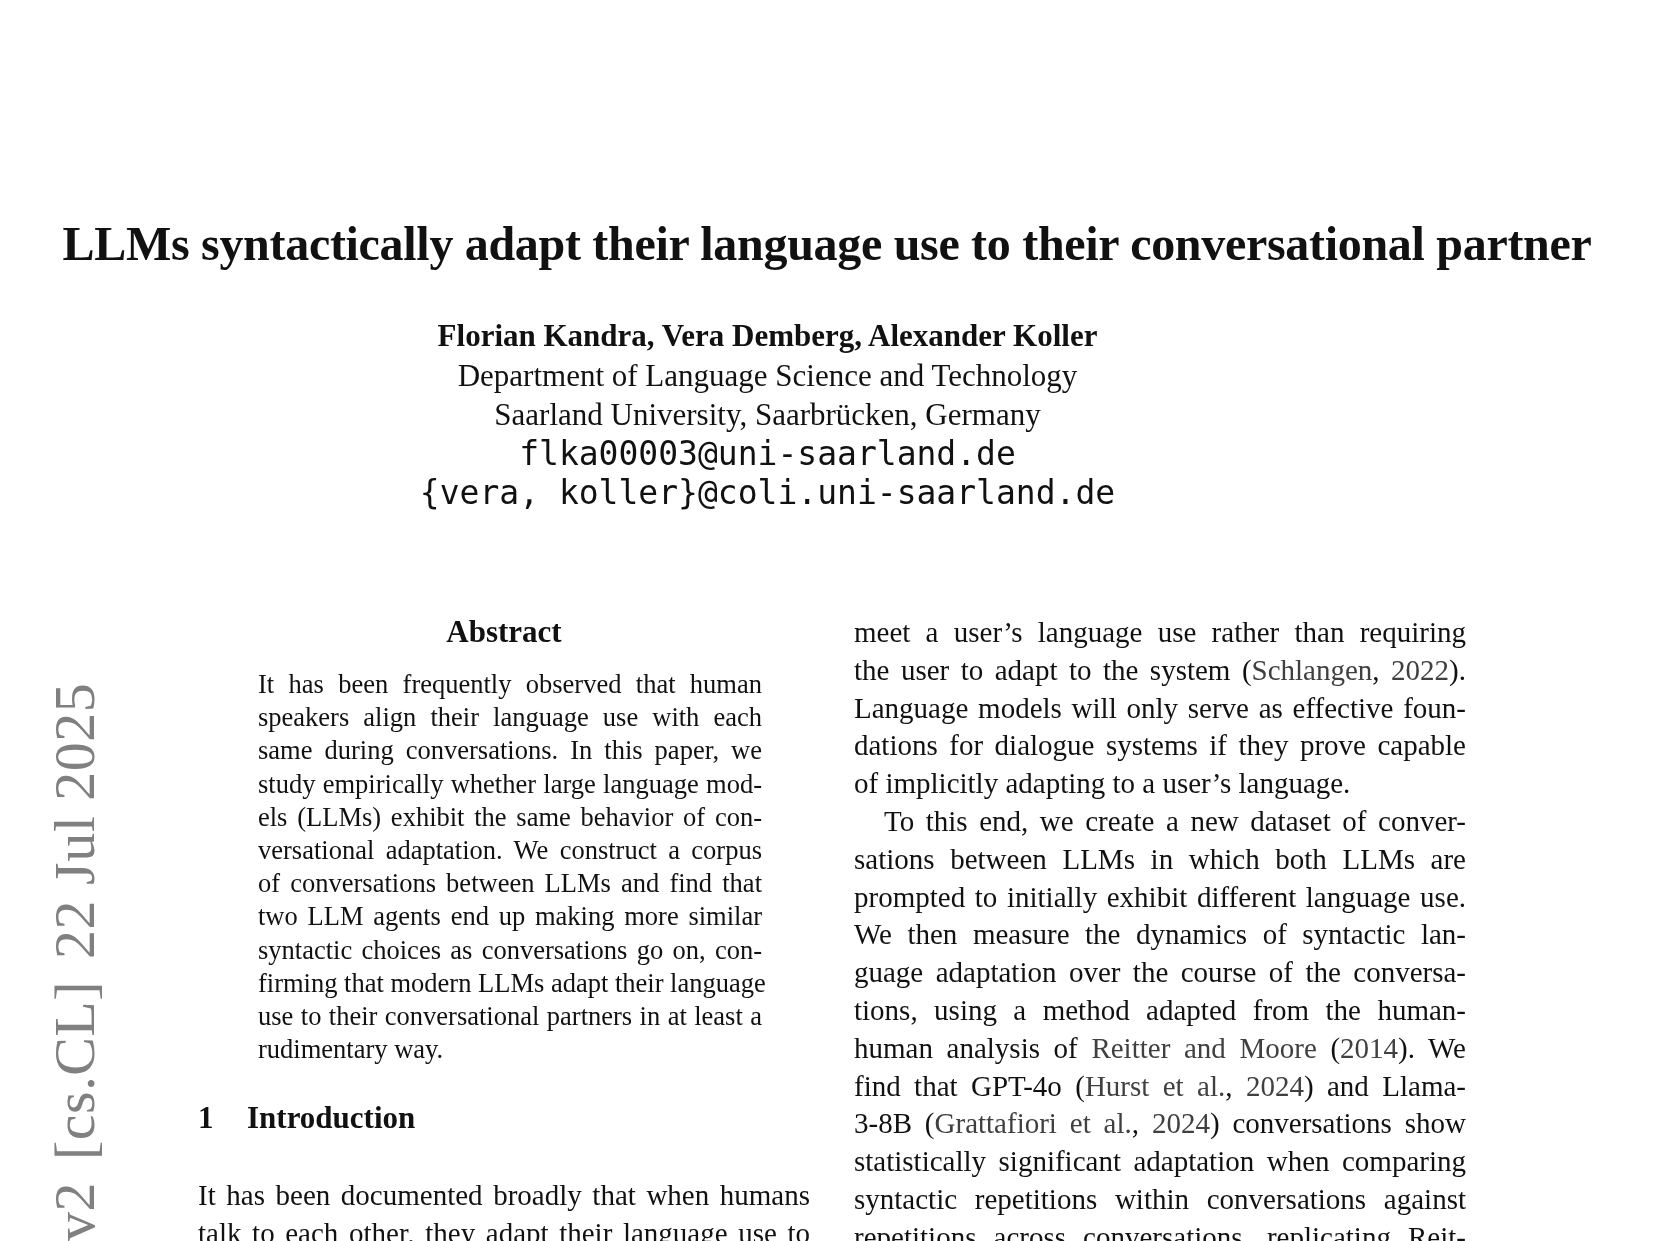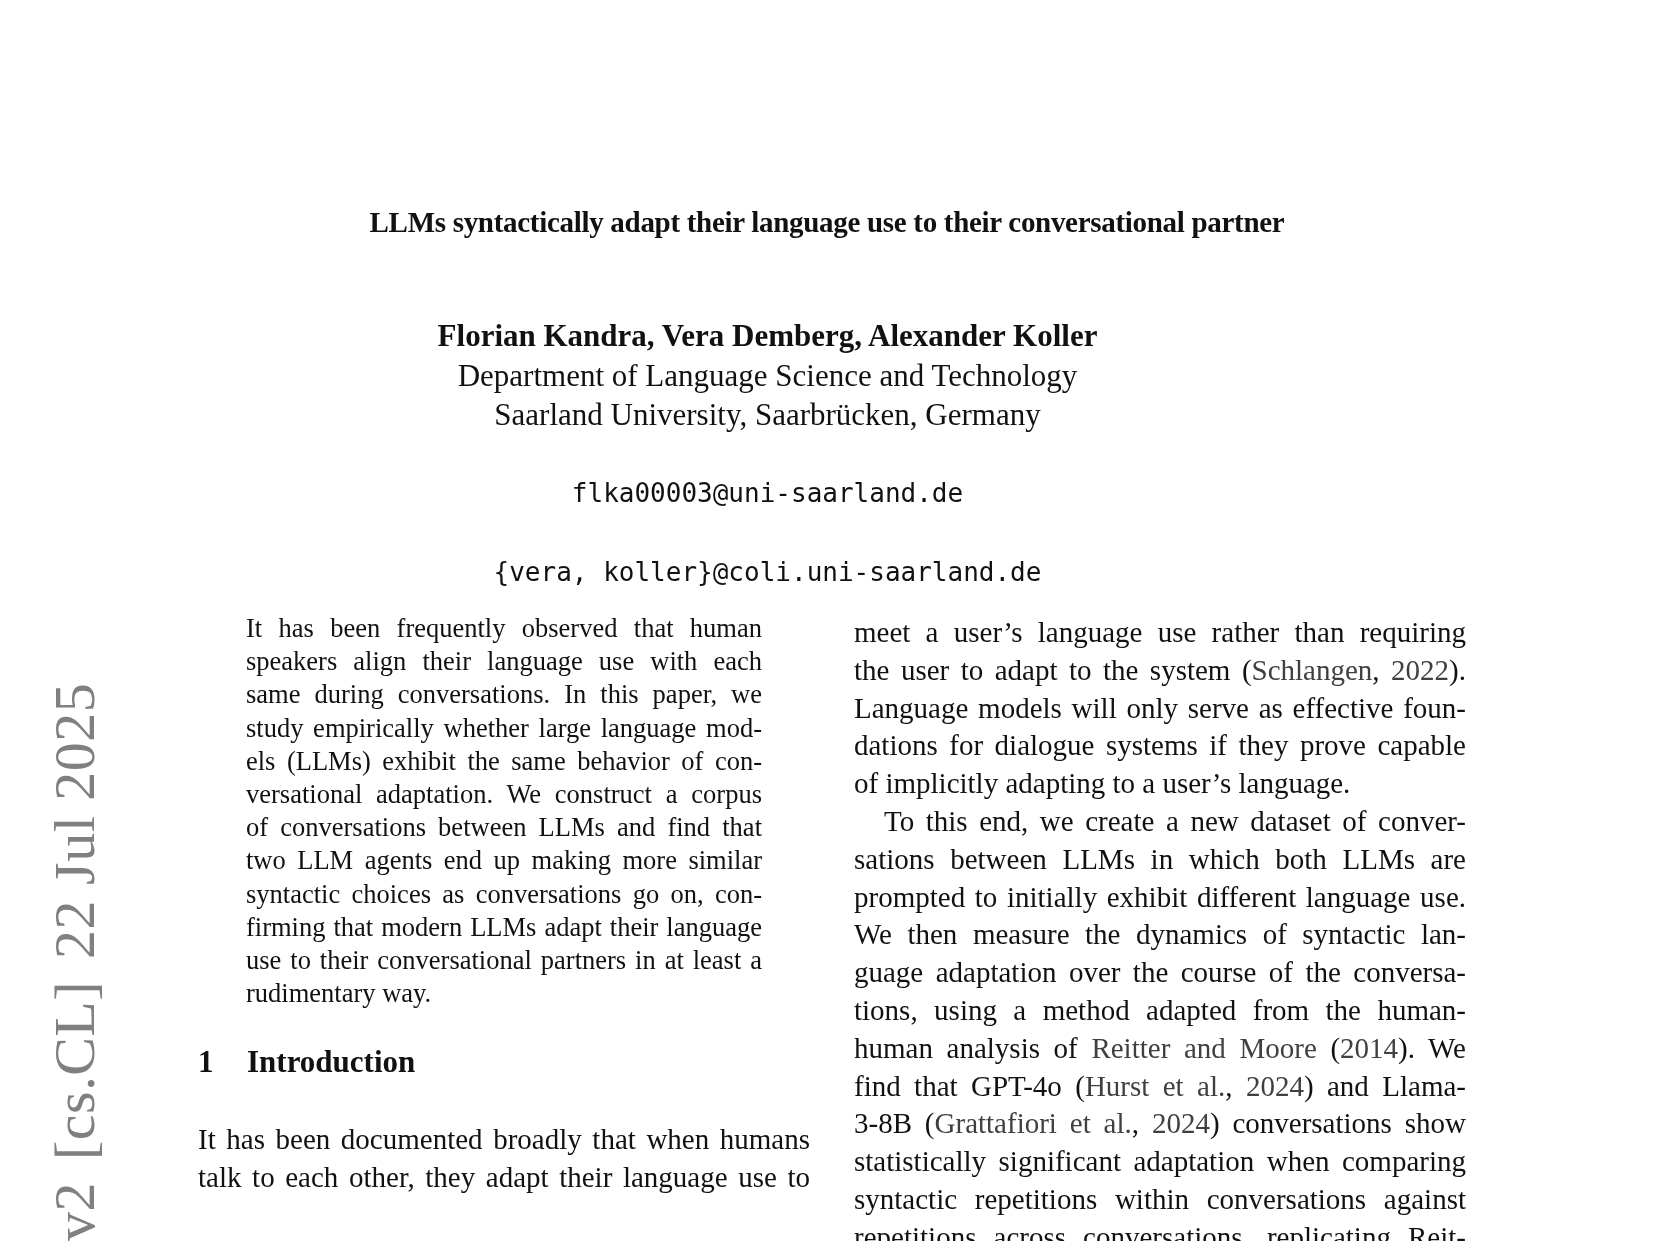--- a/index.html
+++ b/index.html
@@ -24,26 +24,26 @@
     white-space: nowrap;
     font-family: "Liberation Serif", "DejaVu Serif", serif;
     font-size: 58px;
     color: #808080;
     line-height: 1;
     letter-spacing: 0.5px;
   }
   .arxiv-stamp span { margin-right: 22px; }
   .title {
     position: absolute;
-    top: 200px;
+    top: 222px;
     left: 0;
     width: 1654px;
     text-align: center;
     font-weight: bold;
-    font-size: 29px;
+    font-size: 48px;
     line-height: 44px;
     letter-spacing: -0.3px;
   }
   .authors-block {
     position: absolute;
     top: 316px;
     left: 0;
     width: 1535px;
     text-align: center;
   }
@@ -52,23 +52,22 @@
     font-size: 31px;
     line-height: 40px;
     margin-top: 0;
   }
   .affil {
     font-size: 31px;
     line-height: 39px;
   }
   .email {
     font-family: "DejaVu Sans Mono", "Liberation Mono", monospace;
-    font-size: 26px;
+    font-size: 33px;
     line-height: 39px;
-    margin-top: 40px;
   }
   .col-left {
     position: absolute;
     left: 198px;
     top: 612px;
     width: 612px;
   }
   .abstract-heading {
     text-align: center;
     font-weight: bold;
@@ -81,20 +80,21 @@
     font-size: 26.5px;
     line-height: 33.2px;
     text-align: justify;
     hyphens: none;
   }
   .abstract-body .line {
     display: block;
     text-align: justify;
     text-align-last: justify;
     white-space: nowrap;
+    margin-left: 12px;
   }
   .abstract-body .line.last {
     text-align-last: left;
   }
   .section-heading {
     margin-top: 32px;
     font-weight: bold;
     font-size: 31px;
     line-height: 40px;
   }
@@ -136,20 +136,21 @@
 
 <div class="authors-block">
   <div class="authors">Florian Kandra, Vera Demberg, Alexander Koller</div>
   <div class="affil">Department of Language Science and Technology</div>
   <div class="affil">Saarland University, Saarbrücken, Germany</div>
   <div class="email">flka00003@uni-saarland.de</div>
   <div class="email">{vera, koller}@coli.uni-saarland.de</div>
 </div>
 
 <div class="col-left">
+  <div class="abstract-heading">Abstract</div>
   <div class="abstract-body">
     <span class="line">It has been frequently observed that human</span>
     <span class="line">speakers align their language use with each</span>
     <span class="line">same during conversations. In this paper, we</span>
     <span class="line">study empirically whether large language mod-</span>
     <span class="line">els (LLMs) exhibit the same behavior of con-</span>
     <span class="line">versational adaptation. We construct a corpus</span>
     <span class="line">of conversations between LLMs and find that</span>
     <span class="line">two LLM agents end up making more similar</span>
     <span class="line">syntactic choices as conversations go on, con-</span>

